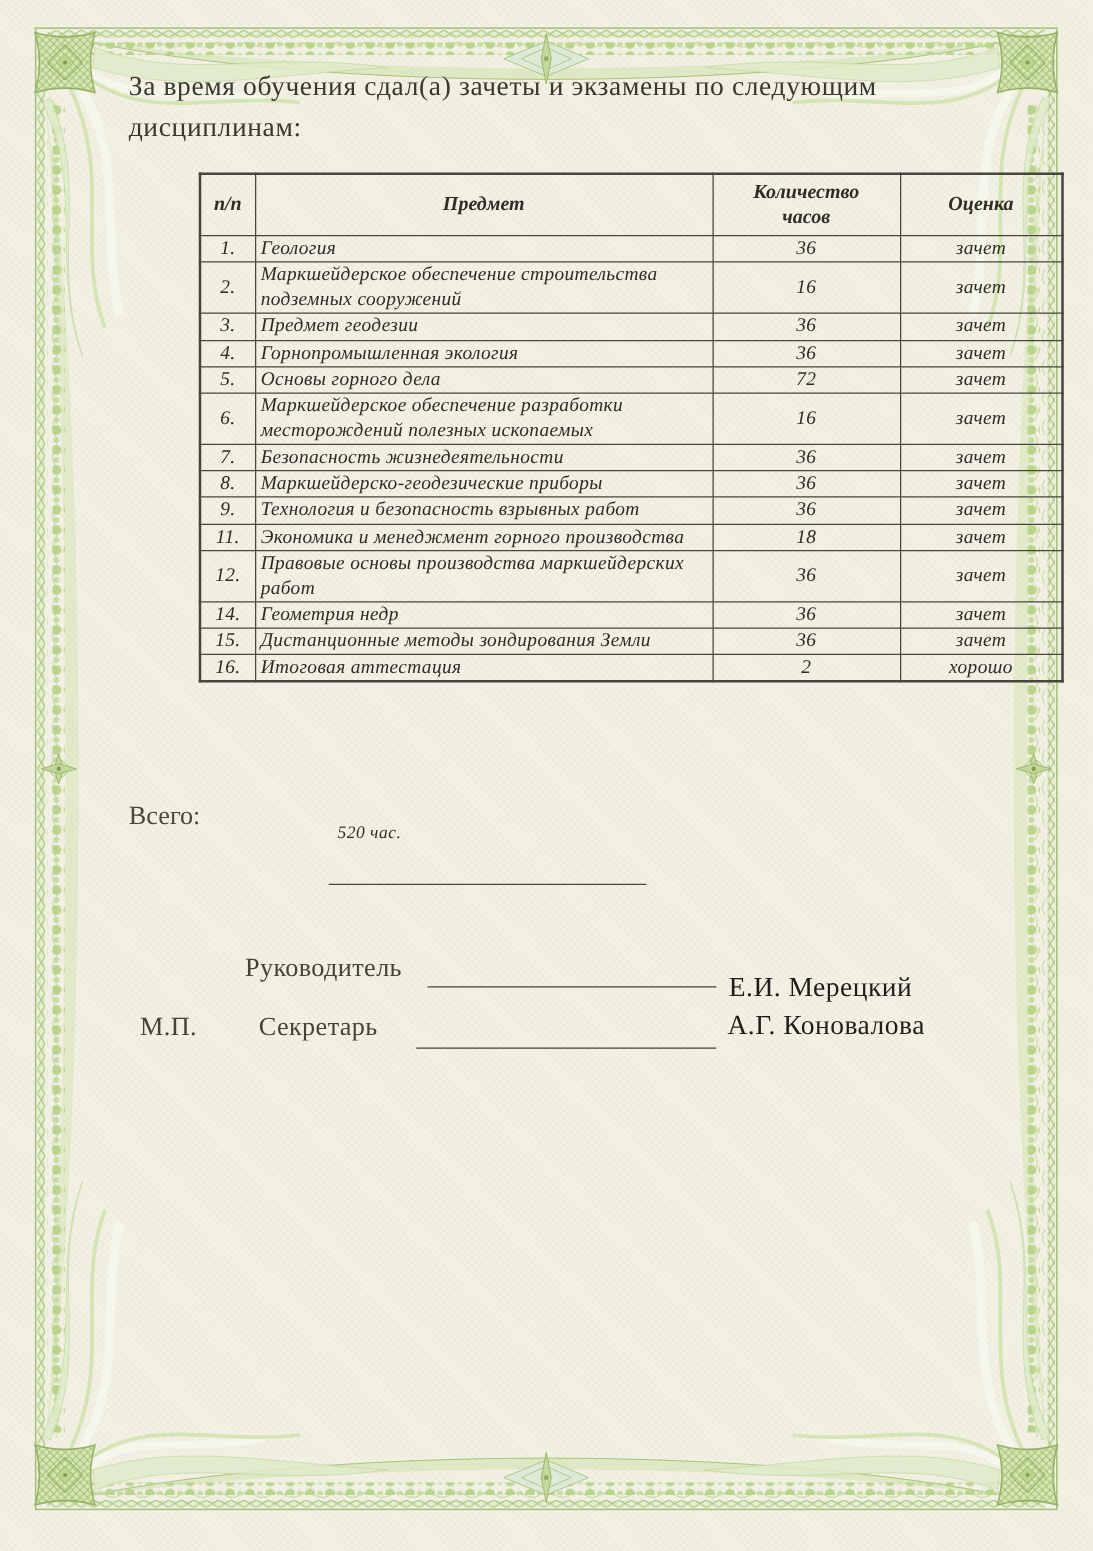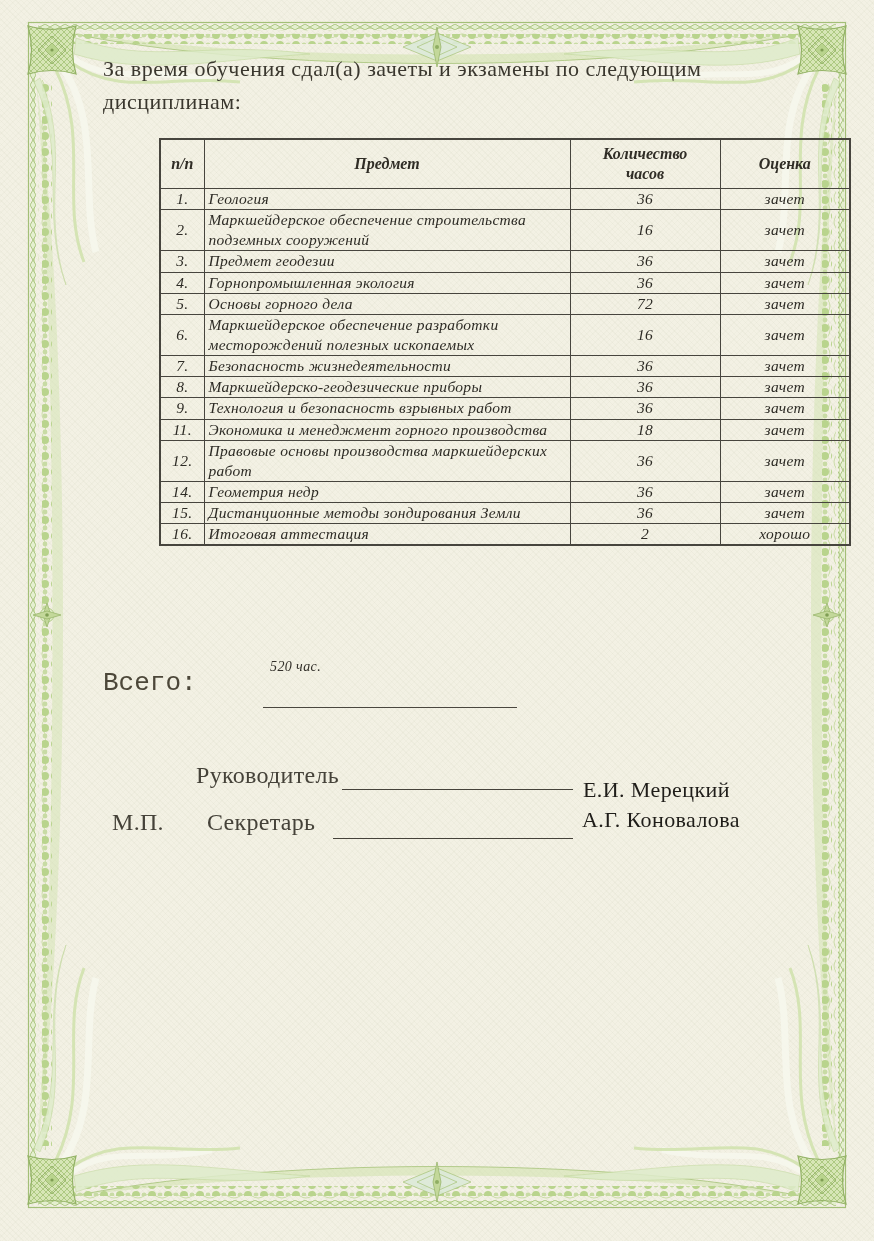--- a/index.html
+++ b/index.html
@@ -43,25 +43,25 @@
   th.c-hours span{display:inline-block;max-width:100px;}
   table.subjects td{
     font-size:15.5px;letter-spacing:.3px;line-height:1.3;
     padding:0 4px;
   }
   td.c-num, td.c-hours, td.c-grade{text-align:center;}
   td.c-subj{text-align:left;padding:0 24px 0 8px;}
   col.w-num{width:44px;} col.w-subj{width:366px;}
   col.w-hours{width:150px;} col.w-grade{width:130px;}
 
-  .total-label{position:absolute;left:103px;top:668px;font-size:26px;color:#4c4739;font-family:Liberation Mono, monospace;}
+  .total-label{position:absolute;left:103px;top:640px;font-size:21px;color:#4c4739;}
   .total-value{position:absolute;left:270px;top:659px;font-size:14px;font-style:italic;color:#33302a;letter-spacing:.4px;}
   .total-underline{position:absolute;left:263px;top:707px;width:254px;height:0;border-top:1.5px solid #4a473f;}
 
-  .sig-label{position:absolute;font-size:24px;color:#454239;letter-spacing:.3px;}
+  .sig-label{position:absolute;font-size:21px;color:#454239;letter-spacing:.3px;}
   .sig-line{position:absolute;height:0;border-top:1.3px solid #45423a;}
   .sig-name{position:absolute;font-size:22px;color:#1f1d19;letter-spacing:.4px;}
   .sig-head-label{left:196px;top:762px;}
   .sig-head-line{left:342px;top:789px;width:231px;}
   .sig-head-name{left:583px;top:777px;}
   .stamp{left:112px;top:809px;}
   .sig-sec-label{left:207px;top:809px;}
   .sig-sec-line{left:333px;top:838px;width:240px;}
   .sig-sec-name{left:582px;top:807px;}
 </style>

